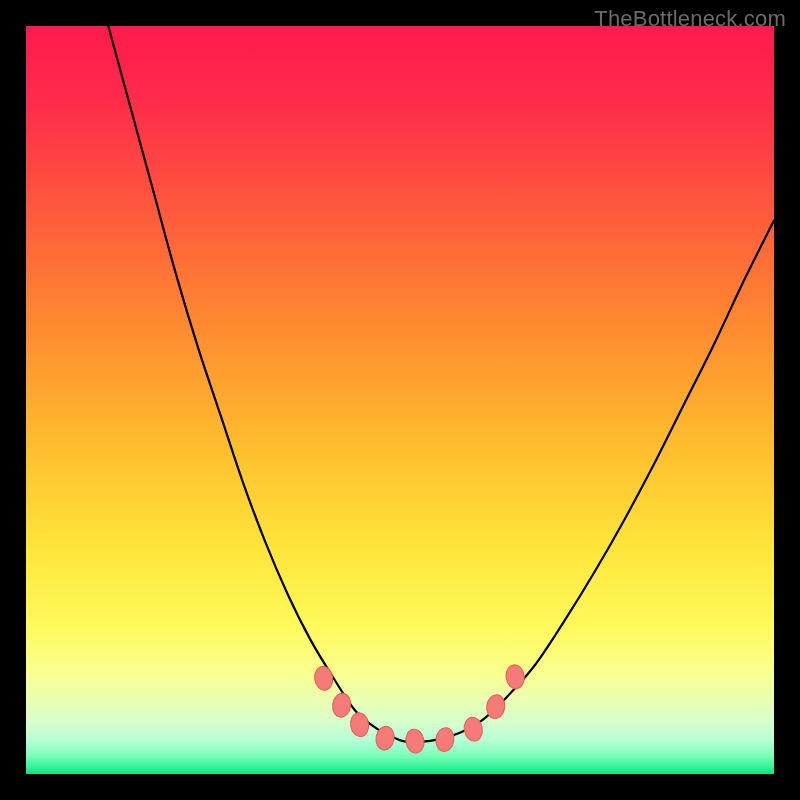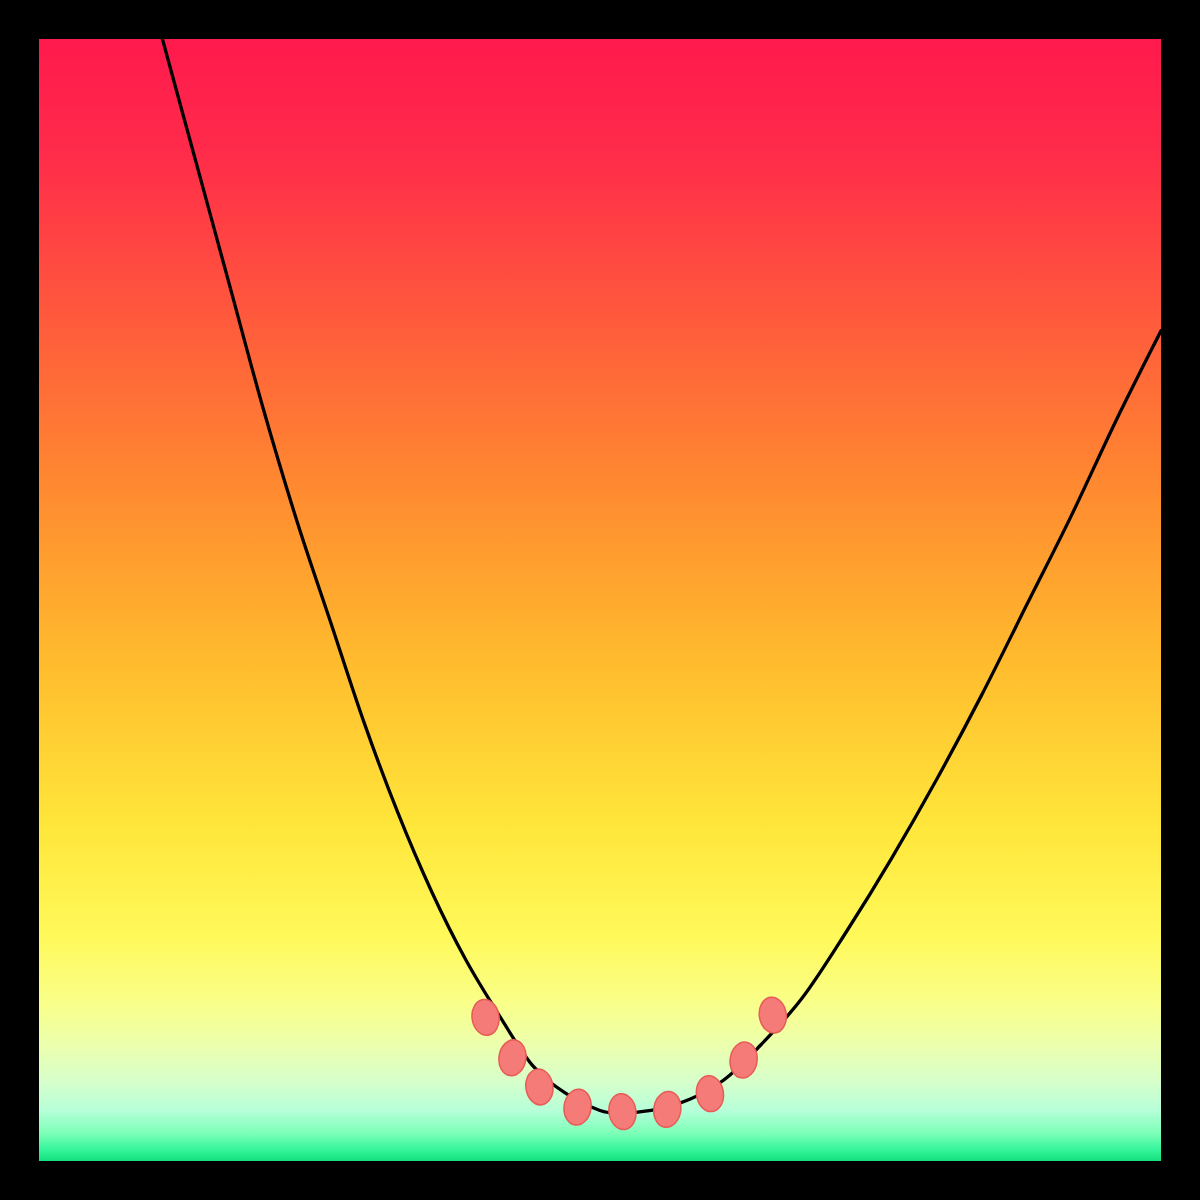--- a/index.html
+++ b/index.html
@@ -90,13 +90,14 @@
           <ellipse cx="52" cy="95.6" rx="1.203" ry="1.604" fill="#f47b78" stroke="#e85b57" stroke-width="0.134" transform="rotate(-8 52 95.6)"></ellipse>
           <ellipse cx="56" cy="95.4" rx="1.203" ry="1.604" fill="#f47b78" stroke="#e85b57" stroke-width="0.134" transform="rotate(8 56 95.4)"></ellipse>
           <ellipse cx="59.8" cy="94" rx="1.203" ry="1.604" fill="#f47b78" stroke="#e85b57" stroke-width="0.134" transform="rotate(-8 59.8 94)"></ellipse>
           <ellipse cx="62.8" cy="91" rx="1.203" ry="1.604" fill="#f47b78" stroke="#e85b57" stroke-width="0.134" transform="rotate(8 62.8 91)"></ellipse>
           <ellipse cx="65.4" cy="87" rx="1.203" ry="1.604" fill="#f47b78" stroke="#e85b57" stroke-width="0.134" transform="rotate(-8 65.4 87)"></ellipse>
         </g>
     </svg>
 
   </div>
 
+  <div class="watermark">TheBottleneck.com</div>
 </div>
 
 </body></html>

